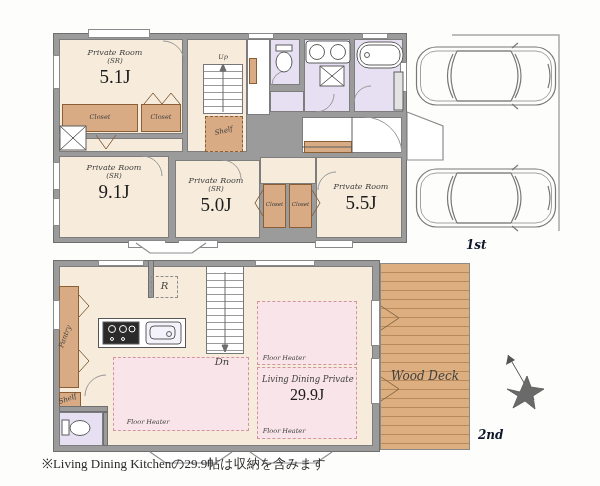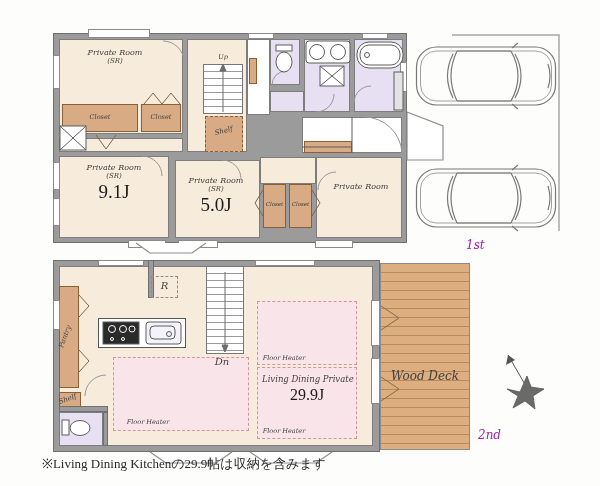--- a/index.html
+++ b/index.html
@@ -21,21 +21,21 @@
         border:1px solid #8a8a8a;box-sizing:border-box;}
   .lbl{position:absolute;text-align:center;color:#41413f;font-family:"DejaVu Serif",serif;
        font-style:italic;line-height:1.1;white-space:nowrap;}
   .num{font-family:"Liberation Serif",serif;font-style:normal;color:#1c1c1c;}
   .roomlabel{position:absolute;text-align:center;color:#41413f;}
   .roomlabel .nm{display:block;font-family:"DejaVu Serif",serif;font-style:italic;font-size:8px;}
   .roomlabel .sb{display:block;font-family:"DejaVu Serif",serif;font-style:italic;font-size:7px;}
   .roomlabel .sz{display:block;font-family:"Liberation Serif",serif;font-size:19px;color:#1c1c1c;margin-top:1px;}
   .note{position:absolute;left:42px;top:454px;font-size:13px;color:#2a2a2a;
         font-family:"Liberation Serif",serif;}
-  .flo{position:absolute;font-family:"DejaVu Serif",serif;font-style:italic;font-size:12px;color:#a21caf;}
+  .flo{position:absolute;font-family:"DejaVu Serif",serif;font-style:italic;font-size:12px;color:#0f172a;font-weight:bold;}
   svg{position:absolute;left:0;top:0;pointer-events:none;}
 </style>
 </head>
 <body>
 
 <div id="canvas">
 
   <div class="abs wall" style="left:53px;top:33px;width:354px;height:210px"></div>
 
   <div class="abs room" style="left:59px;top:39px;width:124px;height:95px"></div>
@@ -194,33 +194,35 @@
     <g>
       <line x1="534" y1="400" x2="508" y2="355" stroke="#555" stroke-width="1"></line>
       <path d="M508,355 l-2,10 l9,-5 z" fill="#555"></path>
       <path d="M520,392 l7,-16 l4,11 l13,2 l-11,7 l2,13 l-10,-8 l-12,7 l5,-12 l-11,-7 z" fill="#6a6a6a" stroke="#555" stroke-width="0.8"></path>
     </g>
   </svg>
 
   <div class="roomlabel" style="left:70px;top:48px;width:90px">
     <span class="nm">Private Room</span>
     <span class="sb">(SR)</span>
+    <span class="sz">5.1J</span>
   </div>
   <div class="roomlabel" style="left:69px;top:163px;width:90px">
     <span class="nm">Private Room</span>
     <span class="sb">(SR)</span>
     <span class="sz">9.1J</span>
   </div>
   <div class="roomlabel" style="left:173px;top:176px;width:86px">
     <span class="nm">Private Room</span>
     <span class="sb">(SR)</span>
     <span class="sz">5.0J</span>
   </div>
   <div class="roomlabel" style="left:318px;top:182px;width:86px">
     <span class="nm">Private Room</span>
+    <span class="sz">5.5J</span>
   </div>
 
   <div class="lbl" style="left:78px;top:114px;width:44px;font-size:6.5px">Closet</div>
   <div class="lbl" style="left:143px;top:114px;width:36px;font-size:6.5px">Closet</div>
   <div class="lbl" style="left:263px;top:201px;width:23px;font-size:5.5px">Closet</div>
   <div class="lbl" style="left:289px;top:201px;width:23px;font-size:5.5px">Closet</div>
   <div class="lbl" style="left:206px;top:128px;width:36px;font-size:7px;transform:rotate(-15deg)">Shelf</div>
   <div class="lbl" style="left:213px;top:54px;width:20px;font-size:6.5px">Up</div>
   <div class="flo" style="left:466px;top:238px">1st</div>
 

